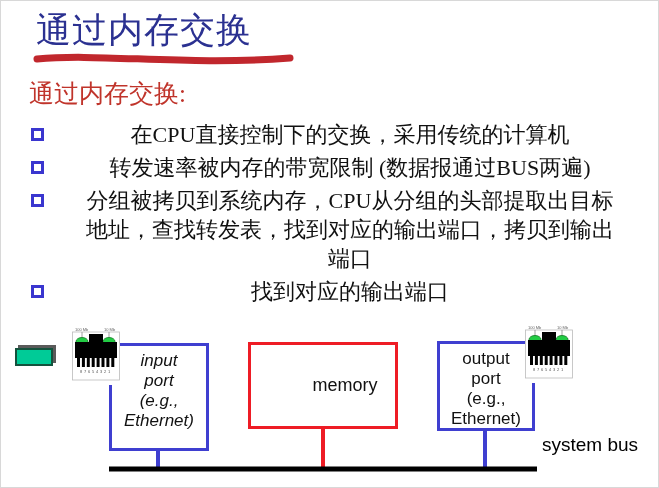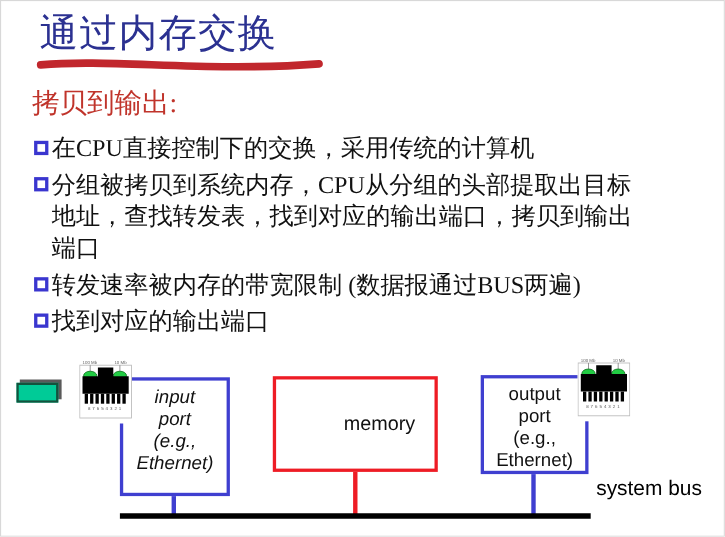--- a/index.html
+++ b/index.html
@@ -59,20 +59,21 @@
     padding: 0;
     font-family: "Liberation Serif", "DejaVu Serif", serif;
     font-size: 22px;
     color: #111111;
   }
   .bullets li {
     position: relative;
     padding-left: 16px;
     line-height: 29px;
     margin-bottom: 4px;
+    text-align: center;
   }
   .bullet-square {
     position: absolute;
     left: 0;
     top: 8px;
     width: 7px;
     height: 7px;
     border: 3px solid #3A36CF;
     background: #ffffff;
   }
@@ -145,36 +146,36 @@
   <svg class="vector-layer" viewBox="0 0 659 488" xmlns="http://www.w3.org/2000/svg">
     <path d="M 36 58 C 100 52 185 65 289 57" fill="none" stroke="#C1272D" stroke-width="7" stroke-linecap="round"></path>
     <line x1="157" y1="430" x2="157" y2="468" stroke="#3F3FD0" stroke-width="4"></line>
     <line x1="322" y1="428" x2="322" y2="468" stroke="#EE1C25" stroke-width="4"></line>
     <line x1="484" y1="430" x2="484" y2="468" stroke="#3F3FD0" stroke-width="4"></line>
     <line x1="108" y1="468" x2="536" y2="468" stroke="#000000" stroke-width="5"></line>
   </svg>
 
   <div class="title">通过内存交换</div>
 
-  <div class="heading">拷贝到输出:</div>
+  <div class="heading">通过内存交换:</div>
 
   <ul class="bullets">
     <li>
       <span class="bullet-square"></span>
       <span class="bullet-text">在CPU直接控制下的交换，采用传统的计算机</span>
+    </li>
+    <li>
+      <span class="bullet-square"></span>
+      <span class="bullet-text">转发速率被内存的带宽限制 (数据报通过BUS两遍)</span>
     </li>
     <li>
       <span class="bullet-square"></span>
       <span class="bullet-text">分组被拷贝到系统内存，CPU从分组的头部提取出目标
 地址，查找转发表，找到对应的输出端口，拷贝到输出
 端口</span>
-    </li>
-    <li>
-      <span class="bullet-square"></span>
-      <span class="bullet-text">转发速率被内存的带宽限制 (数据报通过BUS两遍)</span>
     </li>
     <li>
       <span class="bullet-square"></span>
       <span class="bullet-text">找到对应的输出端口</span>
     </li>
   </ul>
 
   <div class="green-chip"></div>
 
   <div id="input-port-box" class="diagram-box port-box">

